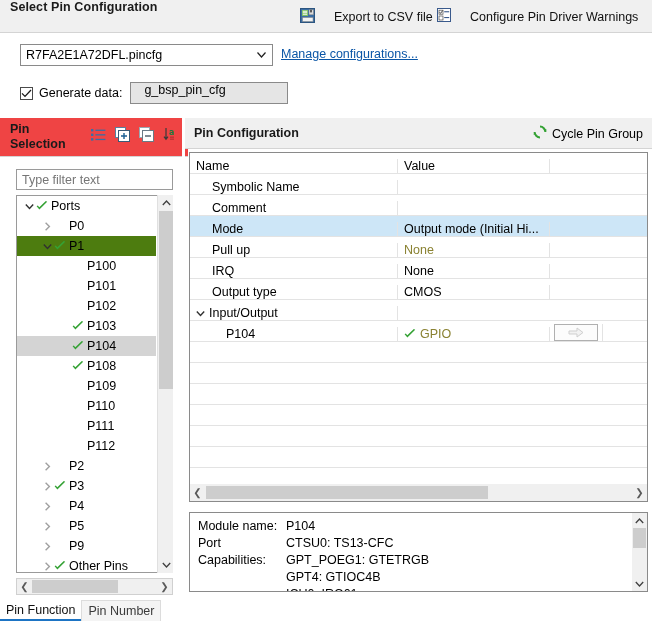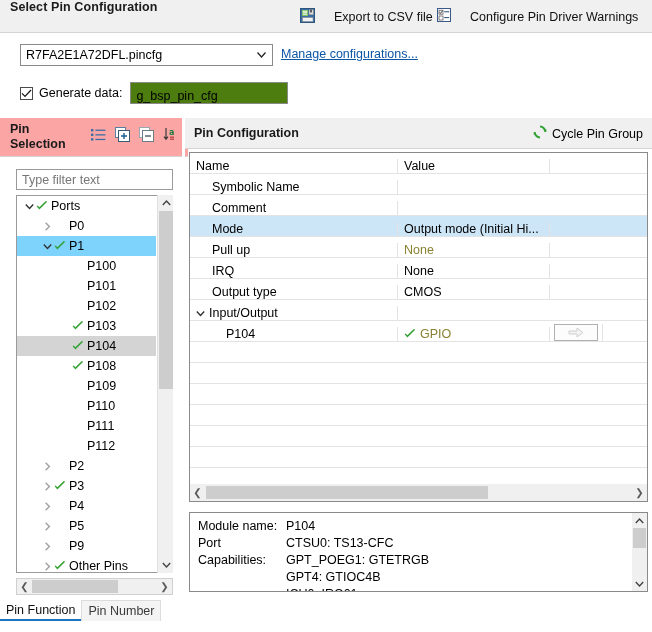--- a/index.html
+++ b/index.html
@@ -54,28 +54,28 @@
   #gen-row{left:20px;top:82px;display:flex;align-items:center;}
   #gen-check{
     width:13px;height:13px;border:1px solid #4a4a4a;background:#fff;
     display:inline-flex;align-items:center;justify-content:center;
     box-sizing:border-box;position:relative;cursor:pointer;
   }
   #gen-check svg{display:block;}
   #gen-label{margin-left:6px;font-size:12.5px;}
   #gen-input{
     margin-left:8px;width:158px;height:22px;
-    border:1px solid #8a8a8a;background:#4d7c0f;box-sizing:border-box;
-    display:flex;align-items:flex-end;padding-left:5px;font-size:12.5px;
+    border:1px solid #8a8a8a;background:#e5e5e5;box-sizing:border-box;
+    display:flex;align-items:flex-start;padding-left:13px;font-size:12.5px;
   }
 
   
   #pinsel-header{
     left:0;top:118px;width:188px;height:38px;
-    background:#fca5a5;border-bottom:1px solid #d4d4d4;
+    background:#ef4444;border-bottom:1px solid #d4d4d4;
   }
   #pinsel-title{
     position:absolute;left:10px;top:4px;width:70px;
     font-weight:bold;font-size:12.5px;line-height:15px;color:#1a1a1a;
   }
   #pinsel-tools{position:absolute;left:90px;top:126px;display:flex;gap:7px;align-items:center;}
   .tbtn{width:17px;height:17px;display:flex;align-items:center;justify-content:center;cursor:pointer;}
 
   #filter-box{
     left:16px;top:169px;width:157px;height:21px;
@@ -87,21 +87,21 @@
   #tree-box{
     left:16px;top:195px;width:157px;height:378px;
     border:1px solid #9a9a9a;background:#fff;box-sizing:border-box;
     overflow:hidden;
   }
   #tree-list{position:absolute;left:0;top:0;width:139px;}
   .trow{
     height:20px;display:flex;align-items:center;position:relative;
     font-size:12.5px;white-space:nowrap;cursor:pointer;
   }
-  .trow.sel-blue{background:#7dd3fc;}
+  .trow.sel-blue{background:#4d7c0f;}
   .trow.sel-grey{background:#d4d4d4;}
   .twist{width:12px;height:20px;display:flex;align-items:center;justify-content:center;}
   .tick{width:14px;height:20px;display:flex;align-items:center;justify-content:center;}
   .tlabel{padding-left:2px;}
 
   
   #tree-vsb{
     left:157px;top:195px;width:16px;height:378px;
     background:#f0f0f0;border-left:1px solid #e0e0e0;box-sizing:border-box;
   }

